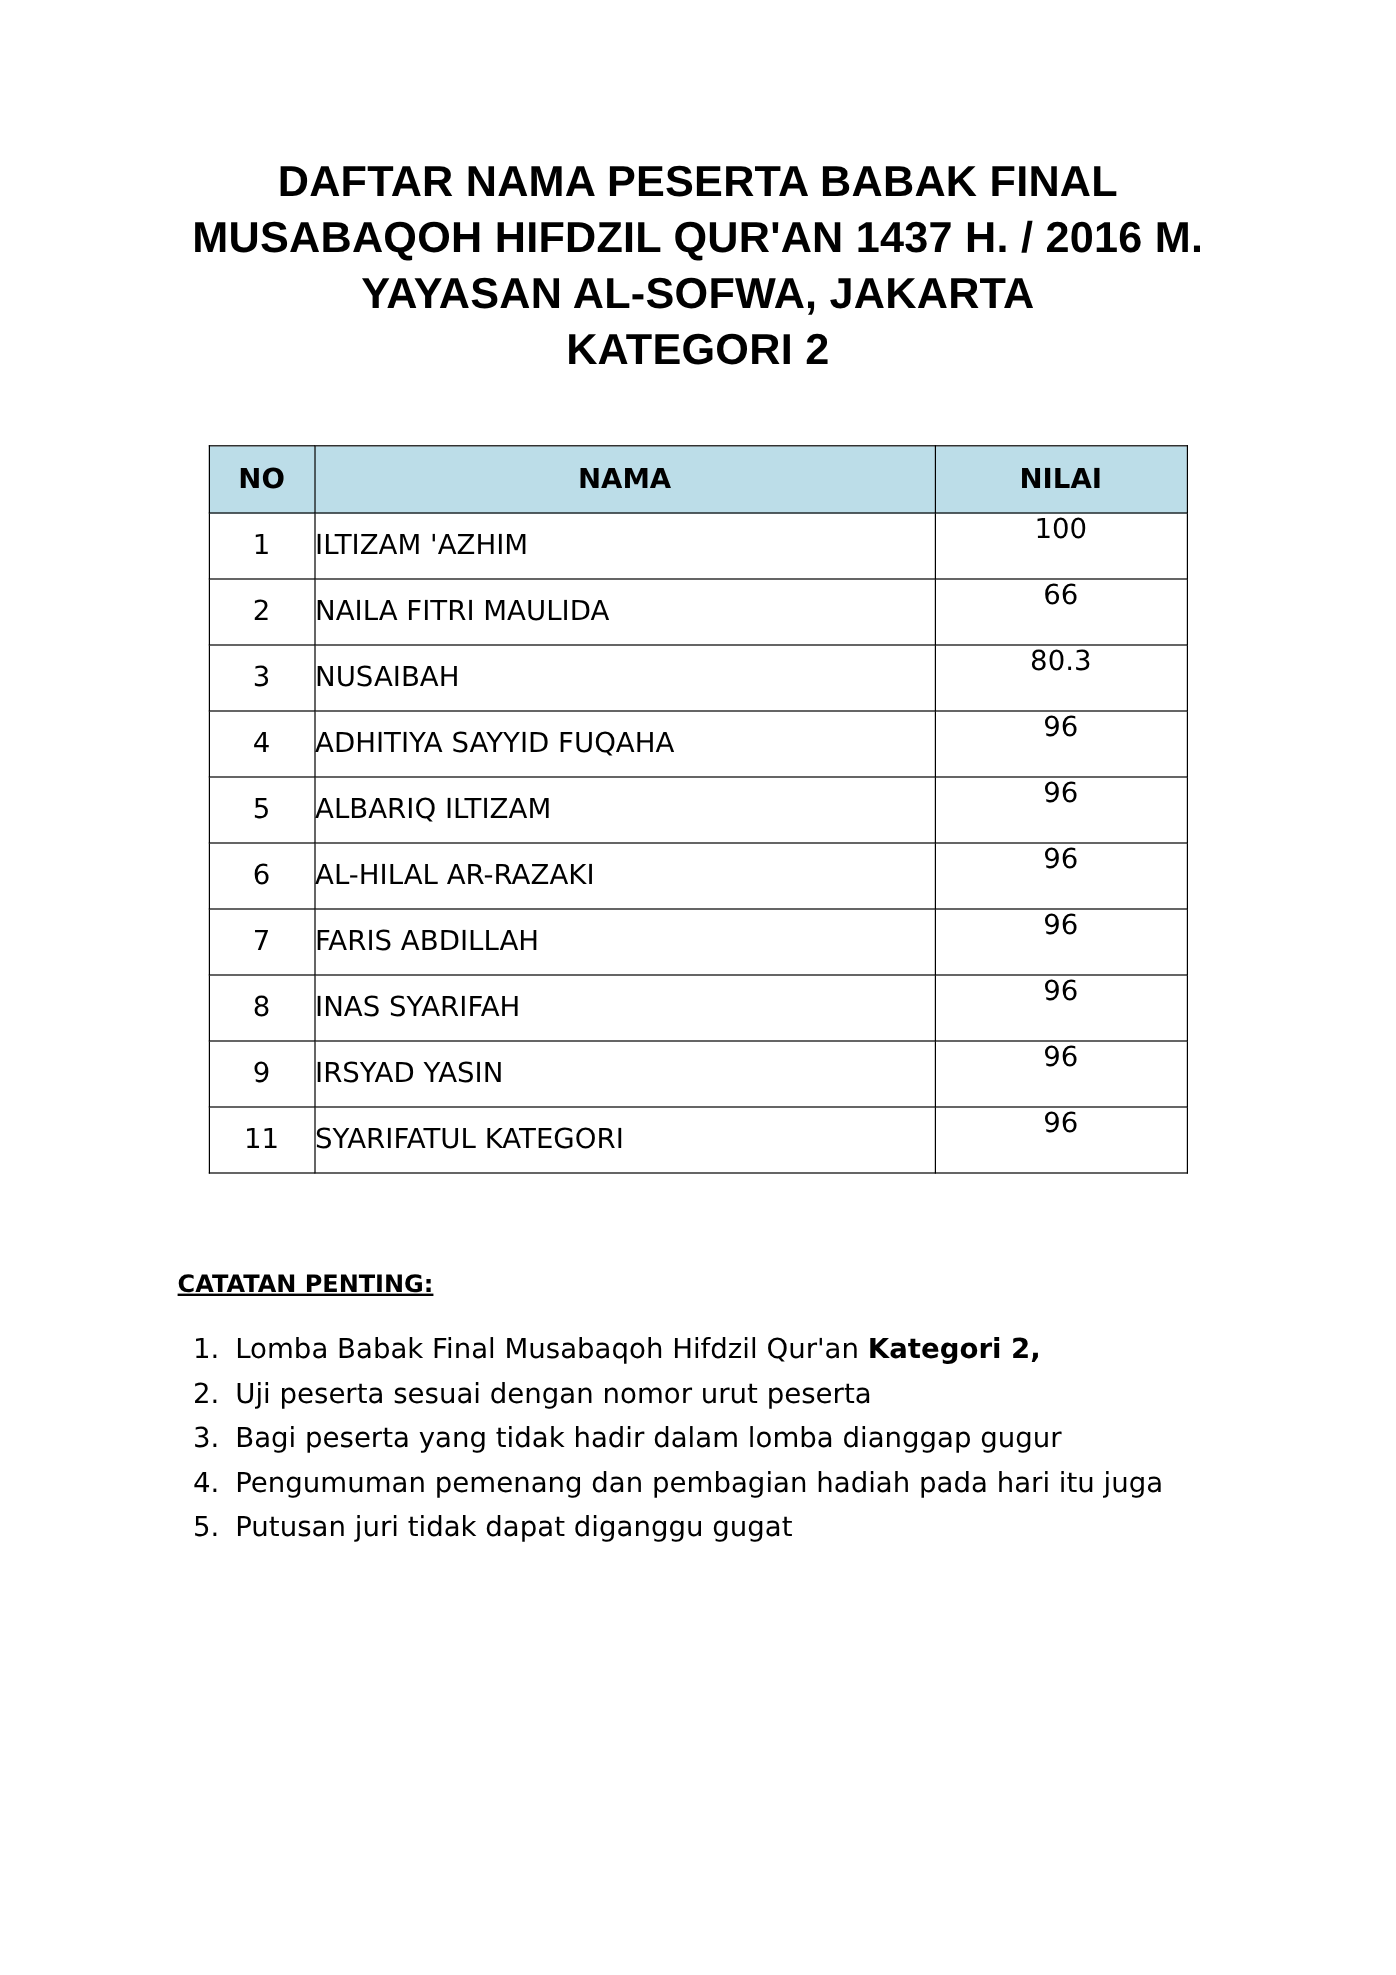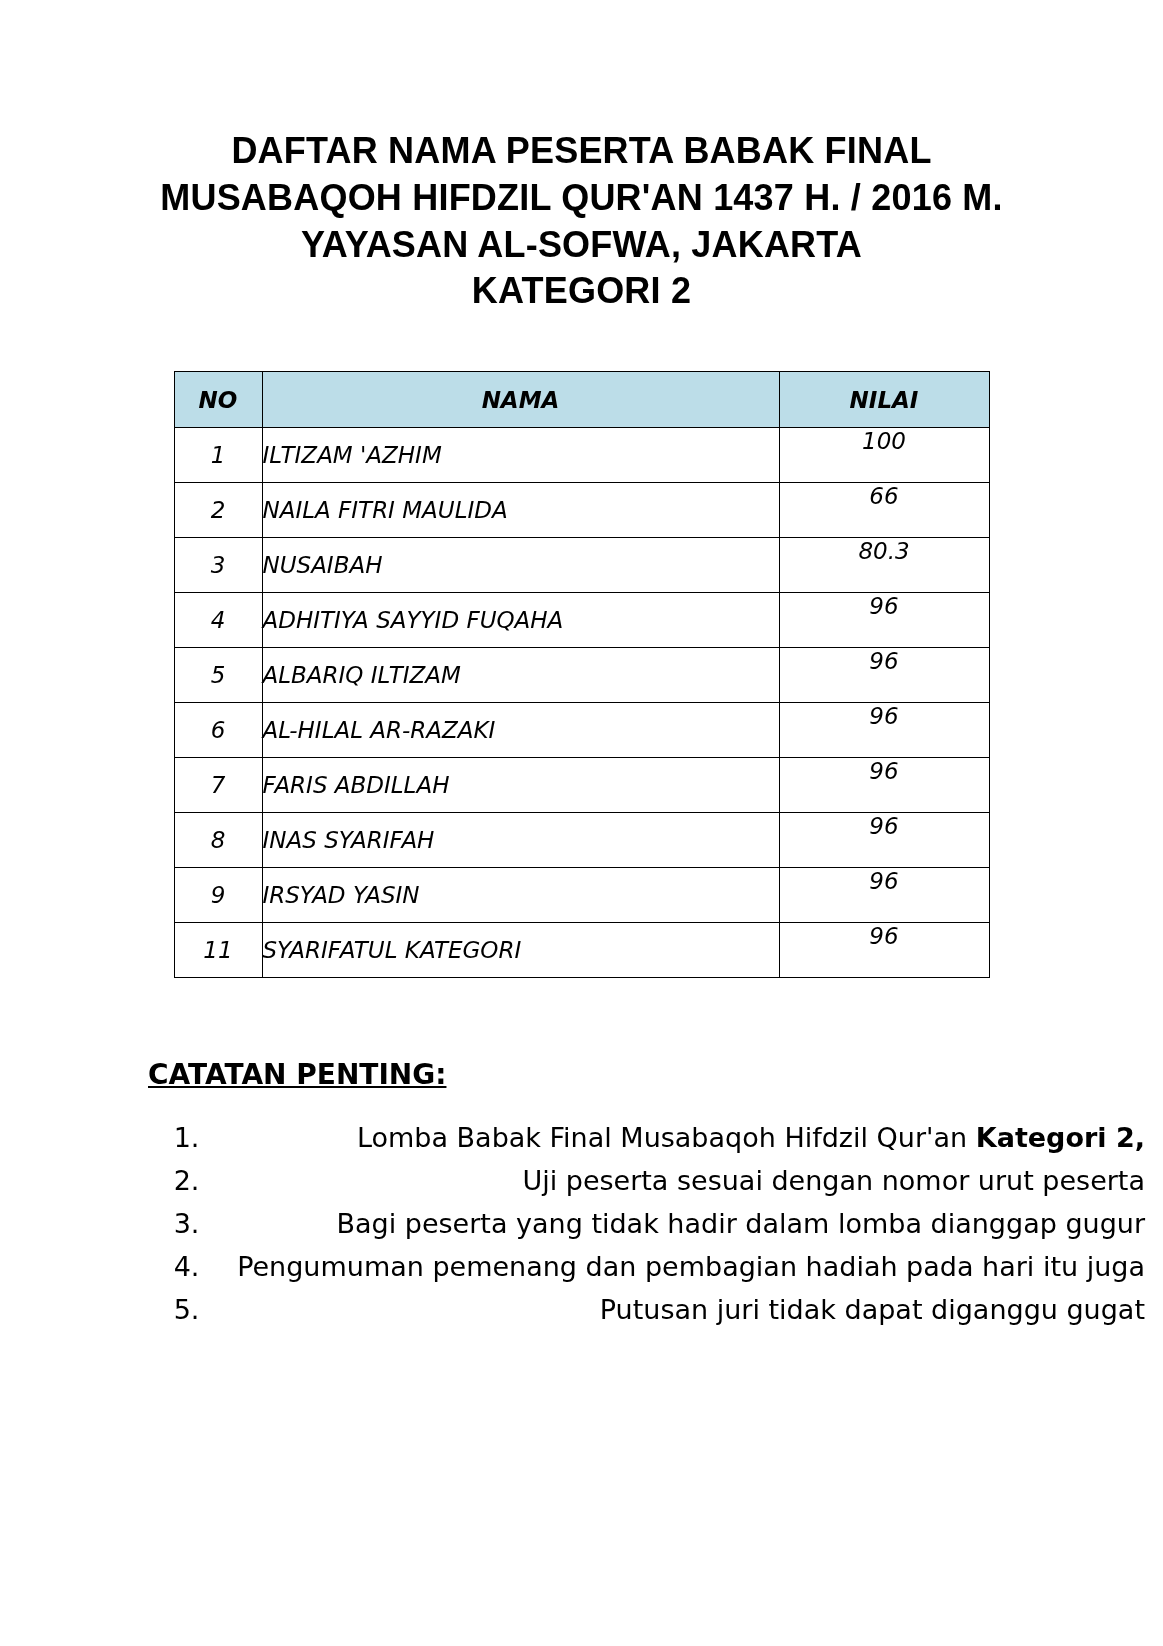--- a/index.html
+++ b/index.html
@@ -35,21 +35,20 @@
     display: block;
     white-space: nowrap;
   }
   table.main-table {
     border-collapse: collapse;
     margin: 0 auto;
     margin-top: 56px;
     width: 815px;
     table-layout: fixed;
     font-family: "DejaVu Sans", sans-serif;
-    font-style: italic;
   }
   table.main-table th,
   table.main-table td {
     border: 1px solid #000000;
     padding: 0;
   }
   thead th {
     background: #bcdde8;
     font-size: 23px;
     font-weight: bold;
@@ -81,29 +80,28 @@
   }
 
   .notes {
     margin-top: 80px;
     margin-left: 148px;
     font-size: 23px;
   }
   .notes-title {
     font-weight: bold;
     text-decoration: underline;
-    font-size: 28px;
+    font-size: 20px;
     margin-bottom: 26px;
   }
   ol.notes-list {
-    margin: 18px;
+    margin: 0;
     padding-left: 42px;
-    font-size: 27px;
+    font-size: 23px;
     line-height: 1.52;
-    text-align: right;
   }
   ol.notes-list li {
     margin-bottom: 2px;
     padding-left: 6px;
   }
   ol.notes-list li b {
     font-weight: bold;
   }
   .note-line { display: block; }
 </style>

